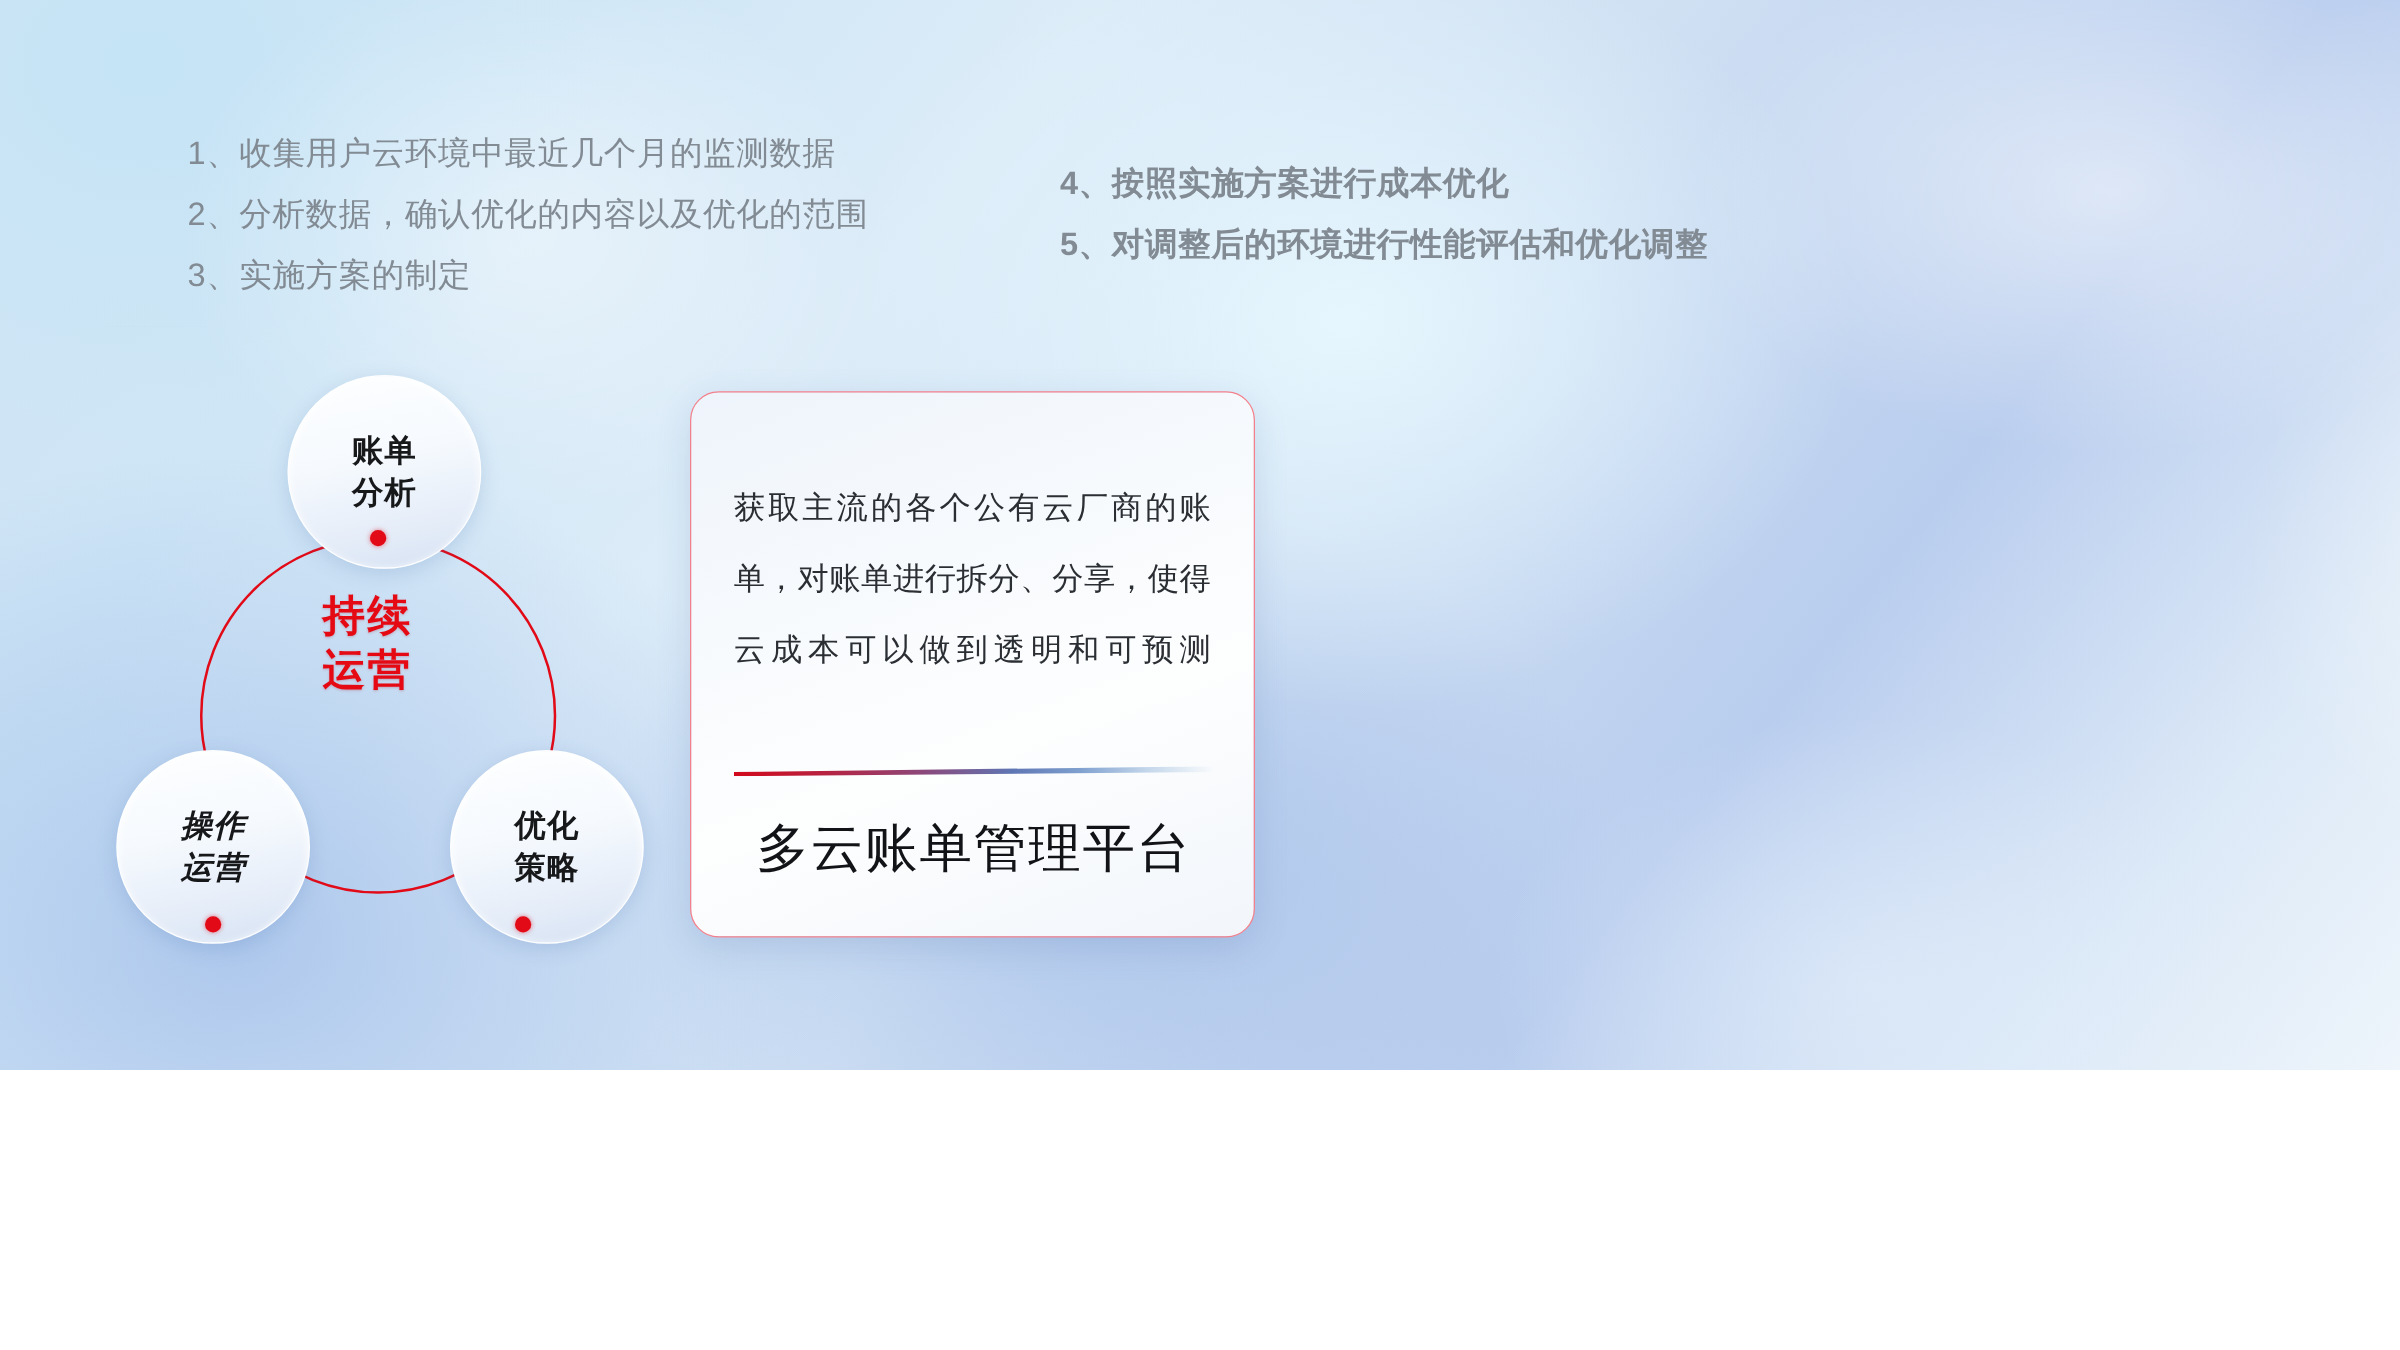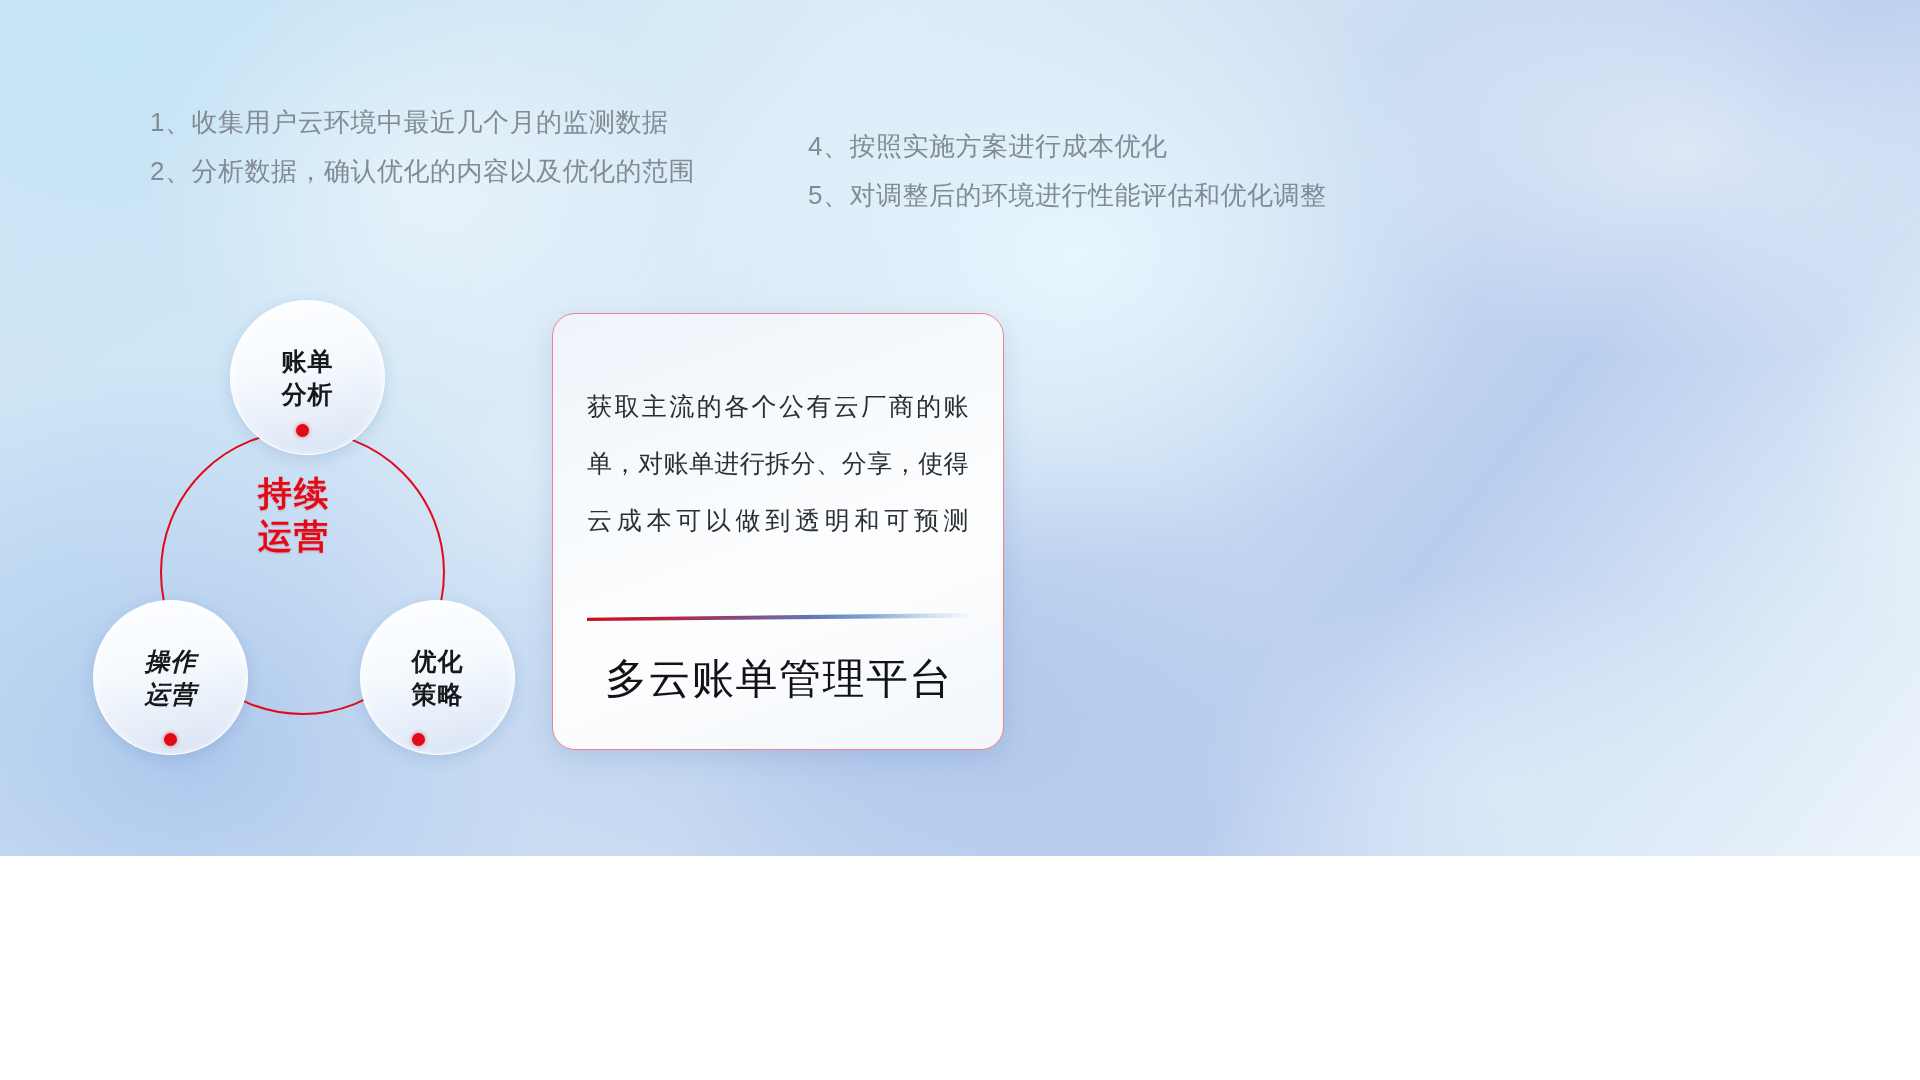--- a/index.html
+++ b/index.html
@@ -26,21 +26,21 @@
     background:
       radial-gradient(ellipse 400px 320px at 22% 22%, rgba(255,255,255,0.45), rgba(255,255,255,0) 70%),
       radial-gradient(ellipse 480px 300px at 88% 18%, rgba(255,255,255,0.50), rgba(255,255,255,0) 70%),
       radial-gradient(ellipse 420px 300px at 78% 92%, rgba(226,238,250,0.60), rgba(226,238,250,0) 72%);
     pointer-events: none;
   }
 
   
   .list-col { position: absolute; }
   #list-left  { left: 150px; top: 98px;  width: 660px; }
-  #list-right { left: 808px; top: 122px; width: 640px; }
+  #list-right { left: 848px; top: 122px; width: 640px; font-weight: bold; }
   .list-item {
     font-size: 26px;
     line-height: 49px;
     color: #828b93;
     white-space: nowrap;
     letter-spacing: 0.5px;
   }
 
   
   #top-divider {
@@ -146,20 +146,21 @@
   }
 </style>
 </head>
 <body>
 
 <div id="stage">
 
   <div class="list-col" id="list-left">
     <div class="list-item">1、收集用户云环境中最近几个月的监测数据</div>
     <div class="list-item">2、分析数据，确认优化的内容以及优化的范围</div>
+    <div class="list-item">3、实施方案的制定</div>
   </div>
 
   <div class="list-col" id="list-right">
     <div class="list-item">4、按照实施方案进行成本优化</div>
     <div class="list-item">5、对调整后的环境进行性能评估和优化调整</div>
   </div>
 
   <div id="top-divider">
     <div class="bar"></div>
   </div>

